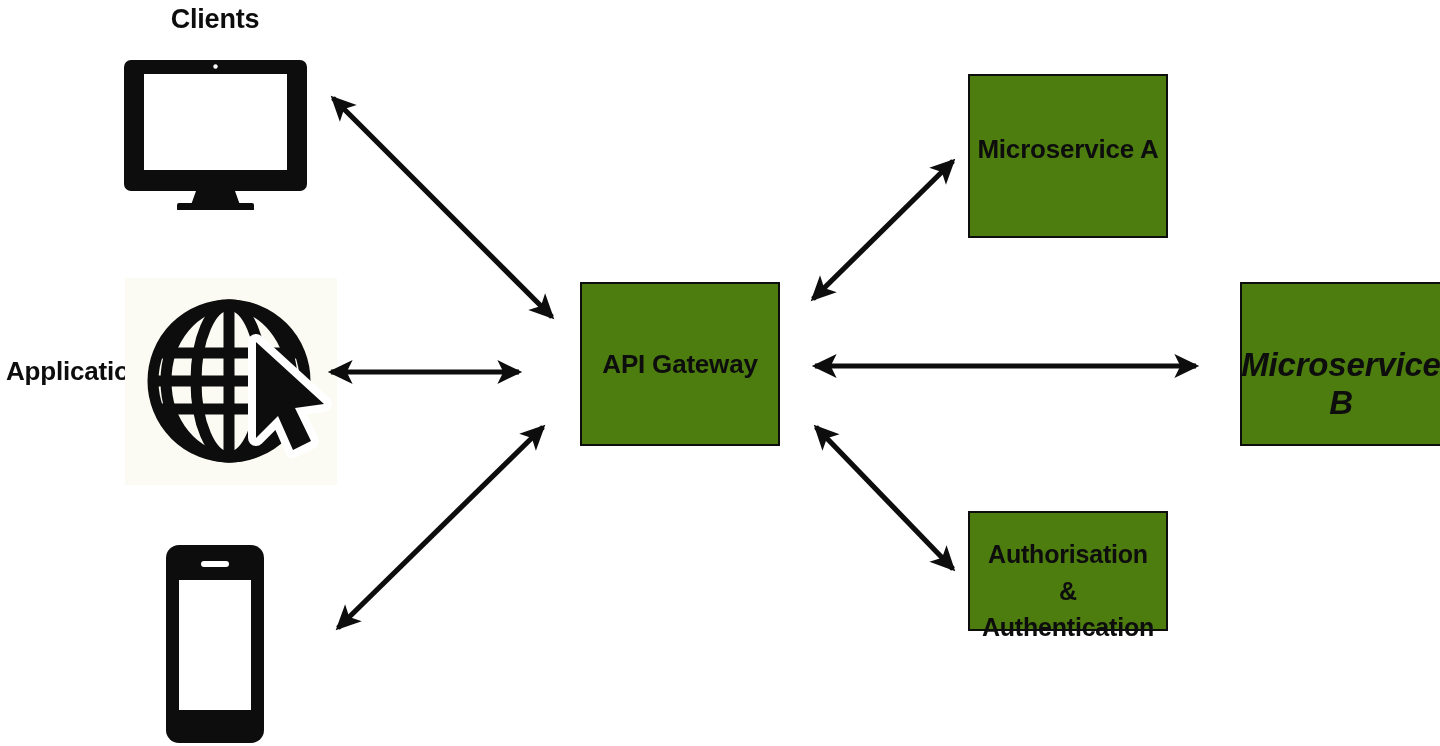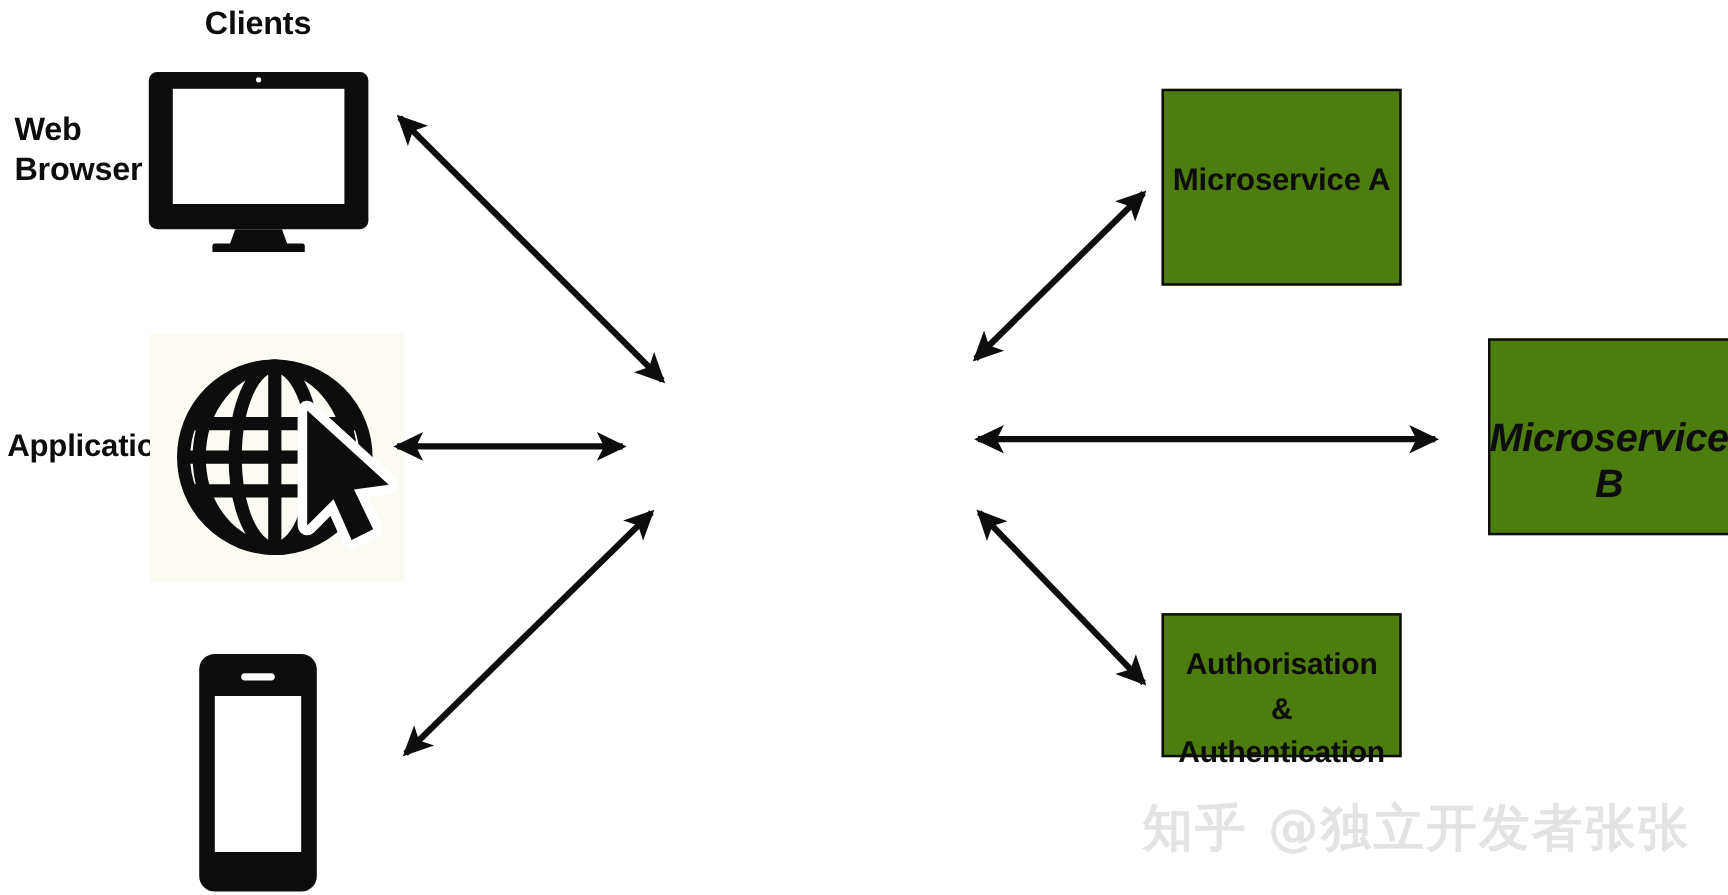--- a/index.html
+++ b/index.html
@@ -155,22 +155,20 @@
     font-family: "DejaVu Sans", sans-serif;
   }
 </style>
 </head>
 <body>
 
 <div id="canvas">
 
   <div class="label" id="clients-title">Clients</div>
 
-  <div class="label" id="web-browser-label">Web
-Browser</div>
 
   <div class="label" id="application-label">Application</div>
 
 
   <div class="icon-wrap" id="monitor-icon-wrap">
     <svg width="190" height="155" viewBox="0 0 190 155" aria-hidden="true">
 
       <rect x="4" y="5" width="183" height="131" rx="7" ry="7" fill="#0d0d0d"></rect>
 
       <rect x="24" y="19" width="143" height="96" fill="#ffffff"></rect>
@@ -204,20 +202,23 @@
   </div>
 
   <div class="icon-wrap" id="phone-icon-wrap">
     <svg width="110" height="206" viewBox="0 0 110 206" aria-hidden="true">
       <rect x="6" y="5" width="98" height="198" rx="13" ry="13" fill="#0d0d0d"></rect>
       <rect x="19" y="40" width="72" height="130" fill="#ffffff"></rect>
       <rect x="41" y="21" width="28" height="6" rx="3" ry="3" fill="#ffffff"></rect>
     </svg>
   </div>
 
+  <div class="box" id="api-gateway-box">
+    <span class="box-text">API Gateway</span>
+  </div>
 
   <div class="box" id="microservice-a-box">
     <span class="box-text">Microservice A</span>
   </div>
 
   <div class="box" id="microservice-b-box">
     <span class="box-text">Microservice B</span>
   </div>
 
   <div class="box" id="auth-box">
@@ -242,15 +243,14 @@
       <line x1="338" y1="628" x2="543" y2="427"></line>
 
       <line x1="813" y1="299" x2="953" y2="161"></line>
 
       <line x1="815" y1="366" x2="1196" y2="366"></line>
 
       <line x1="816" y1="427" x2="953" y2="569"></line>
     </g>
   </svg>
 
-  <div id="watermark">知乎 @独立开发者张张</div>
 
 </div>
 
 </body></html>

